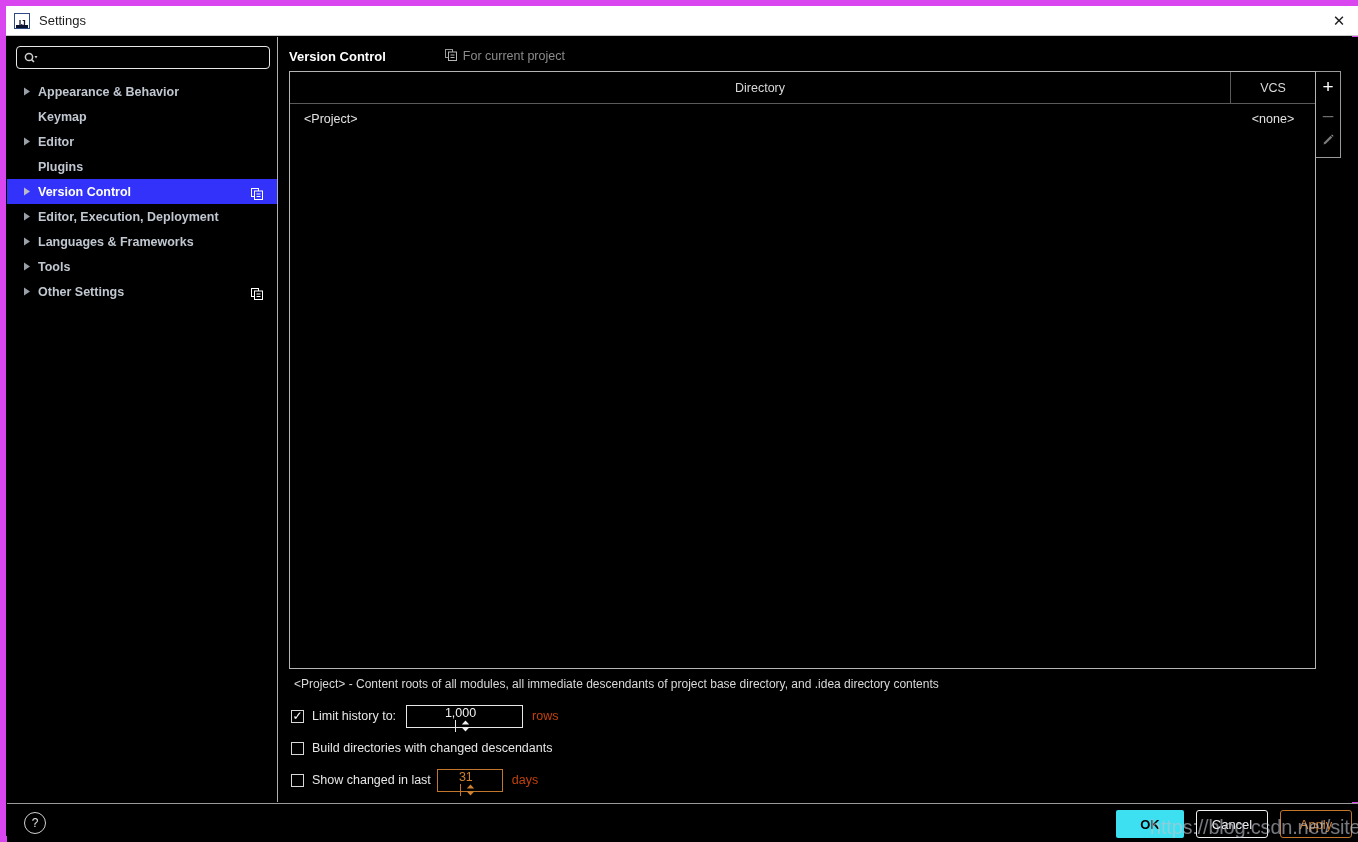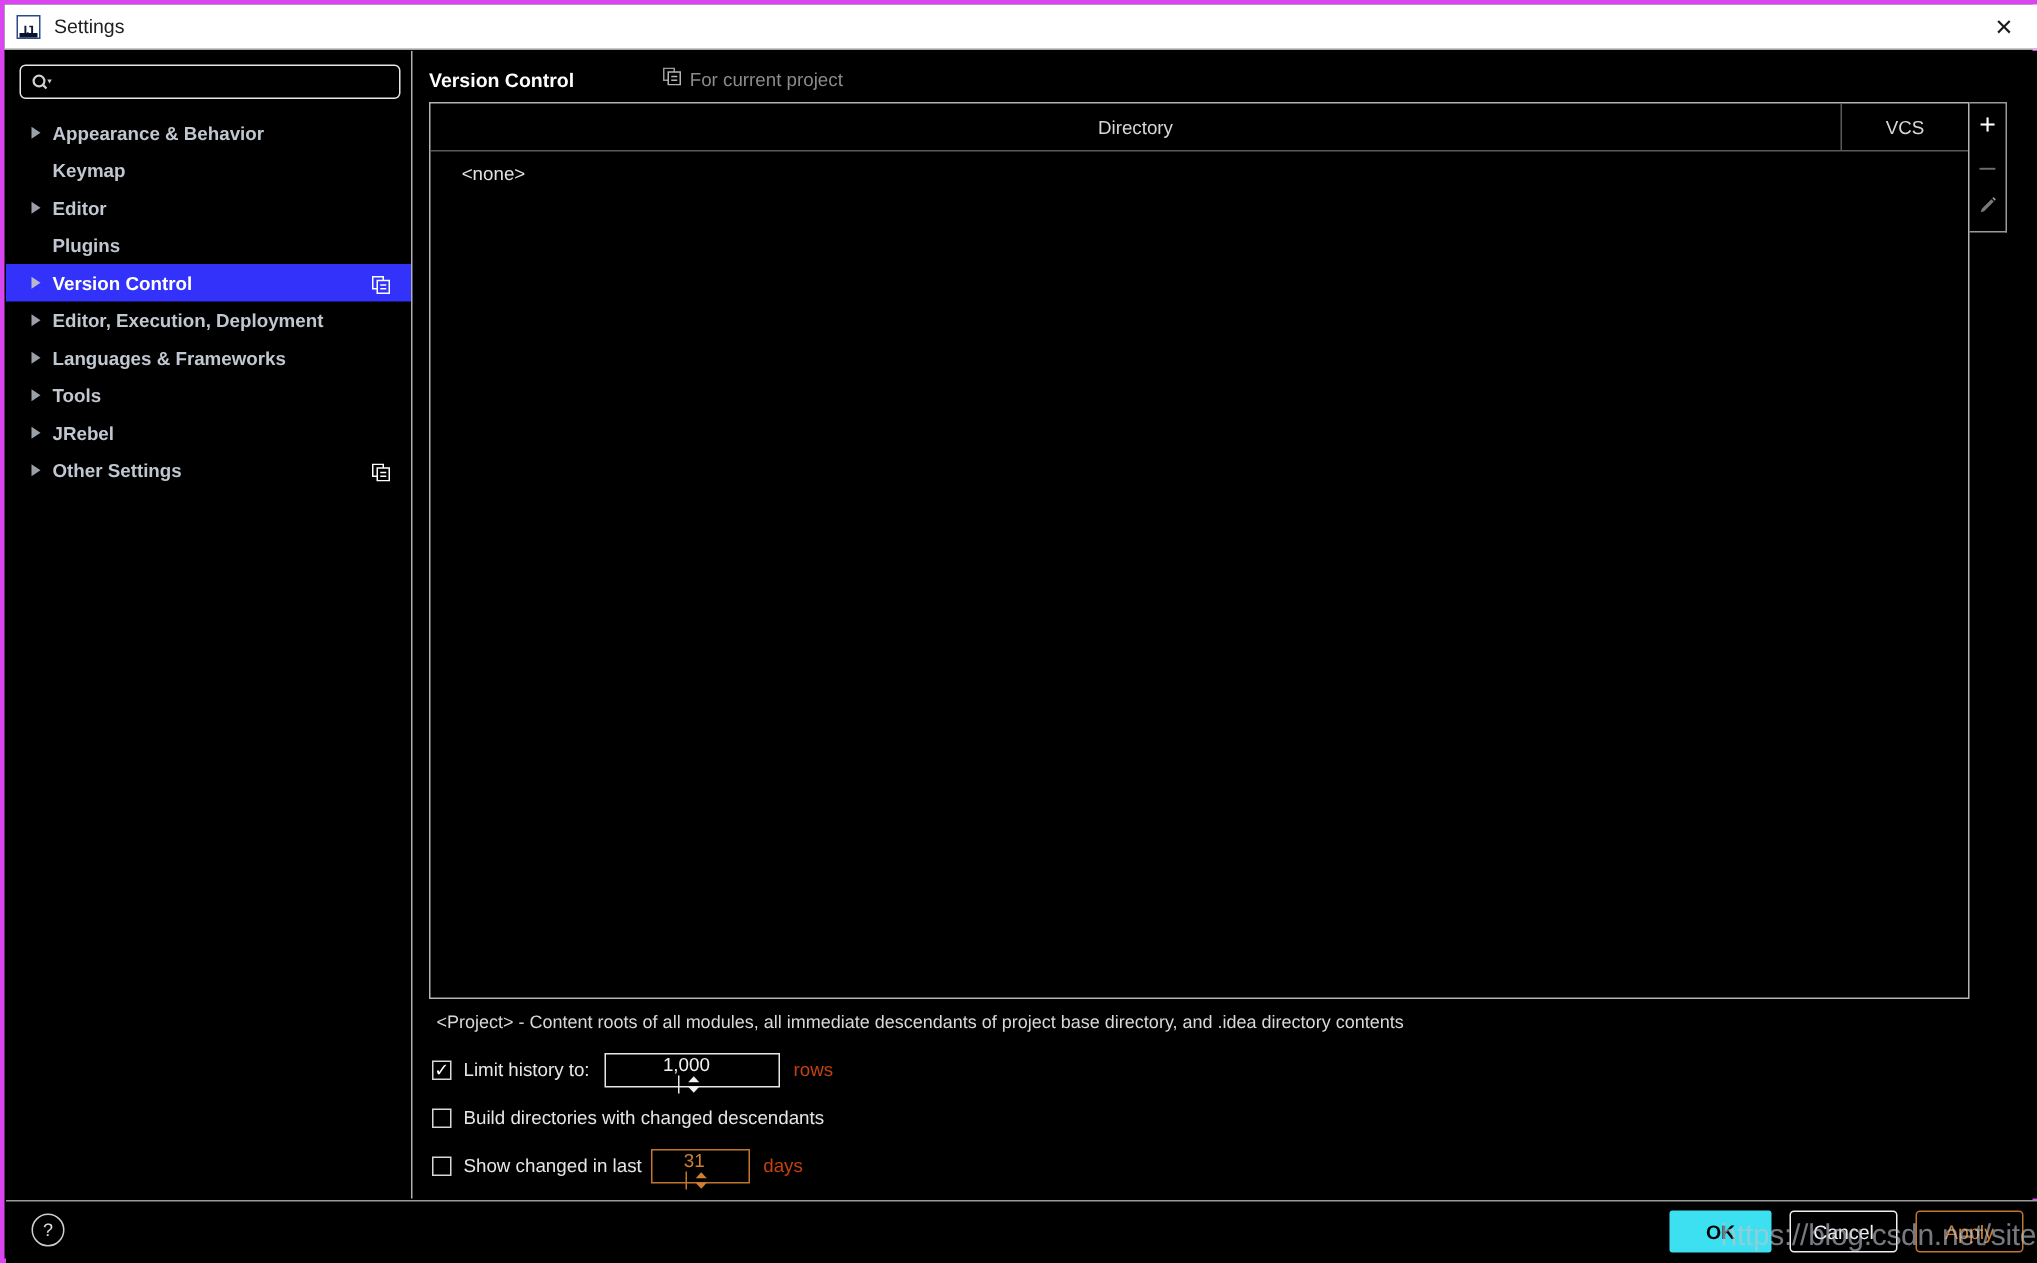--- a/index.html
+++ b/index.html
@@ -6,21 +6,21 @@
   html, body {
     width: 1358px; height: 842px;
     background: #000000;
     font-family: "Liberation Sans", sans-serif;
     overflow: hidden;
   }
   #app {
     position: relative;
     width: 1358px; height: 842px;
     background: #000000;
-    border: 3px solid #d946ef;
+    border: 6px solid #d946ef;
   }
 
   
   .titlebar {
     position: absolute; left: 0; top: 0;
     width: 1356px; height: 30px;
     background: #ffffff;
     display: flex; align-items: center;
     border-bottom: 1px solid #c8c8c8;
   }
@@ -427,28 +427,20 @@
 
       <div class="tree-item">
         <span class="arrow">
           <svg width="8" height="9" viewBox="0 0 8 9">
               <path d="M1 0.5 L7 4.5 L1 8.5 Z" fill="#9aa0a8"></path>
             </svg>
         </span>
         <span class="label">Tools</span>
       </div>
 
-      <div class="tree-item">
-        <span class="arrow">
-          <svg width="8" height="9" viewBox="0 0 8 9">
-              <path d="M1 0.5 L7 4.5 L1 8.5 Z" fill="#9aa0a8"></path>
-            </svg>
-        </span>
-        <span class="label">JRebel</span>
-      </div>
 
       <div class="tree-item">
         <span class="arrow">
           <svg width="8" height="9" viewBox="0 0 8 9">
               <path d="M1 0.5 L7 4.5 L1 8.5 Z" fill="#9aa0a8"></path>
             </svg>
         </span>
         <span class="label">Other Settings</span>
         <span class="proj-icon">
           <svg width="12" height="12" viewBox="0 0 12 12">
@@ -479,20 +471,21 @@
       </span>
     </div>
 
     <div class="table-area">
       <div class="table-box">
         <div class="thead">
           <div class="th th-dir">Directory</div>
           <div class="th th-vcs">VCS</div>
         </div>
         <div class="trow">
+          <div class="td-dir">&lt;Project&gt;</div>
           <div class="td-vcs">&lt;none&gt;</div>
         </div>
       </div>
 
       <div class="table-tools">
         <div class="tool-btn plus">+</div>
         <div class="tool-btn minus">–</div>
         <div class="tool-btn">
           <span>
             <svg width="14" height="14" viewBox="0 0 14 14">

